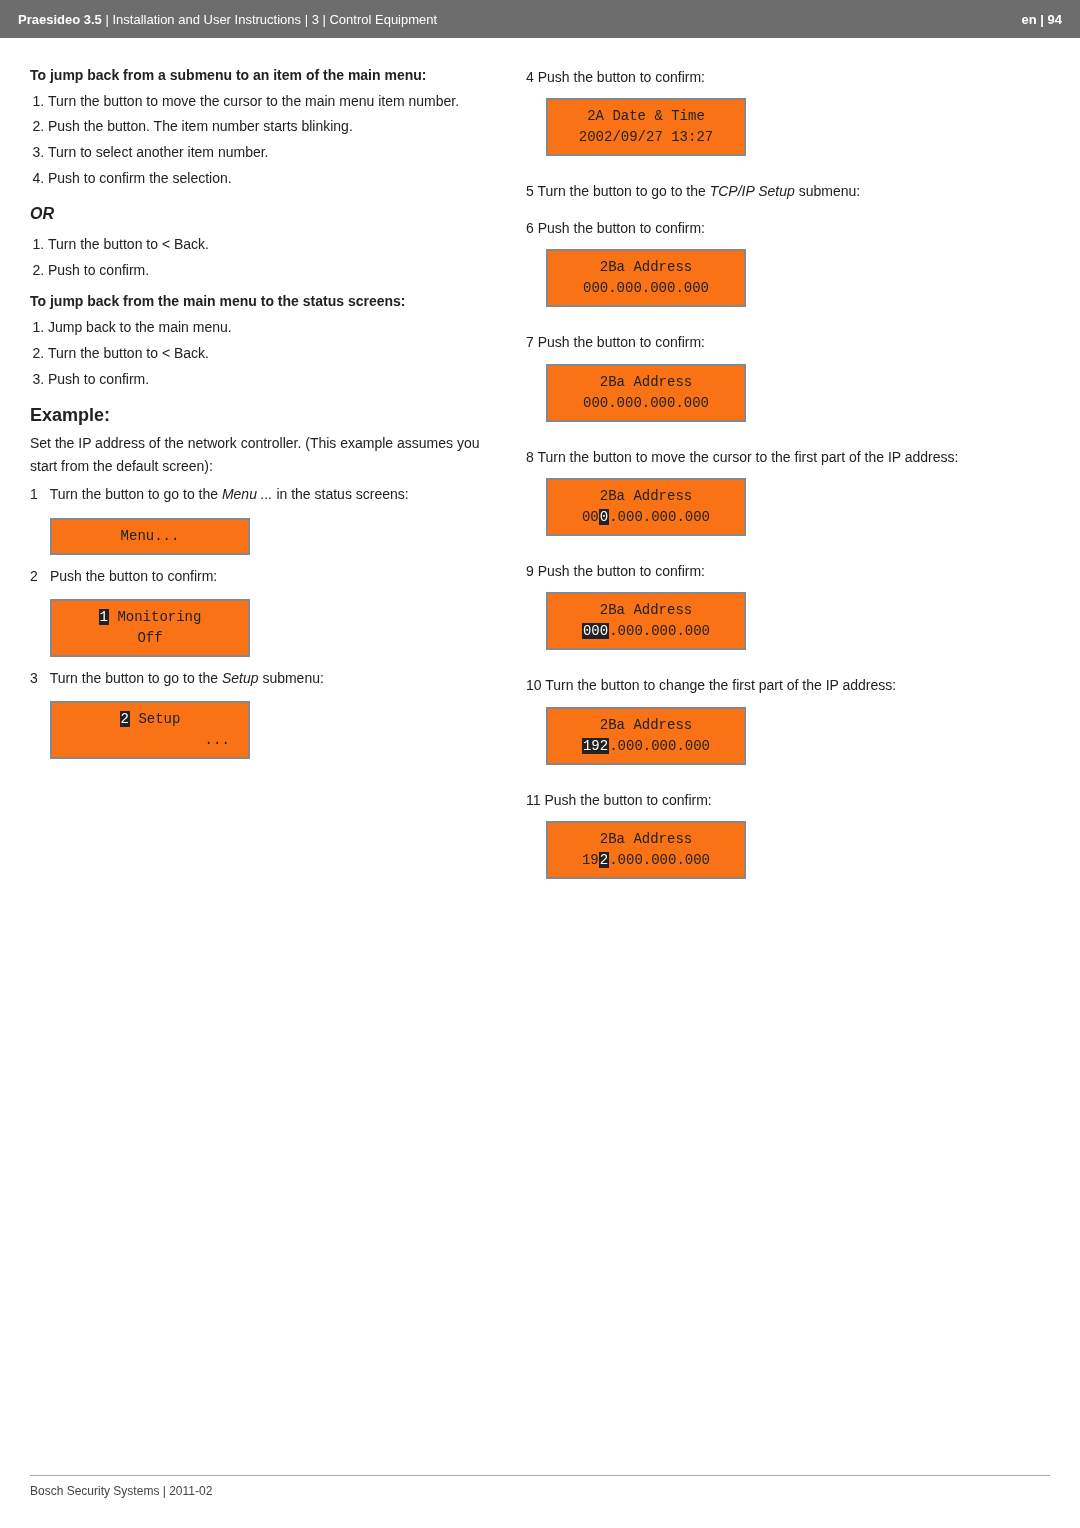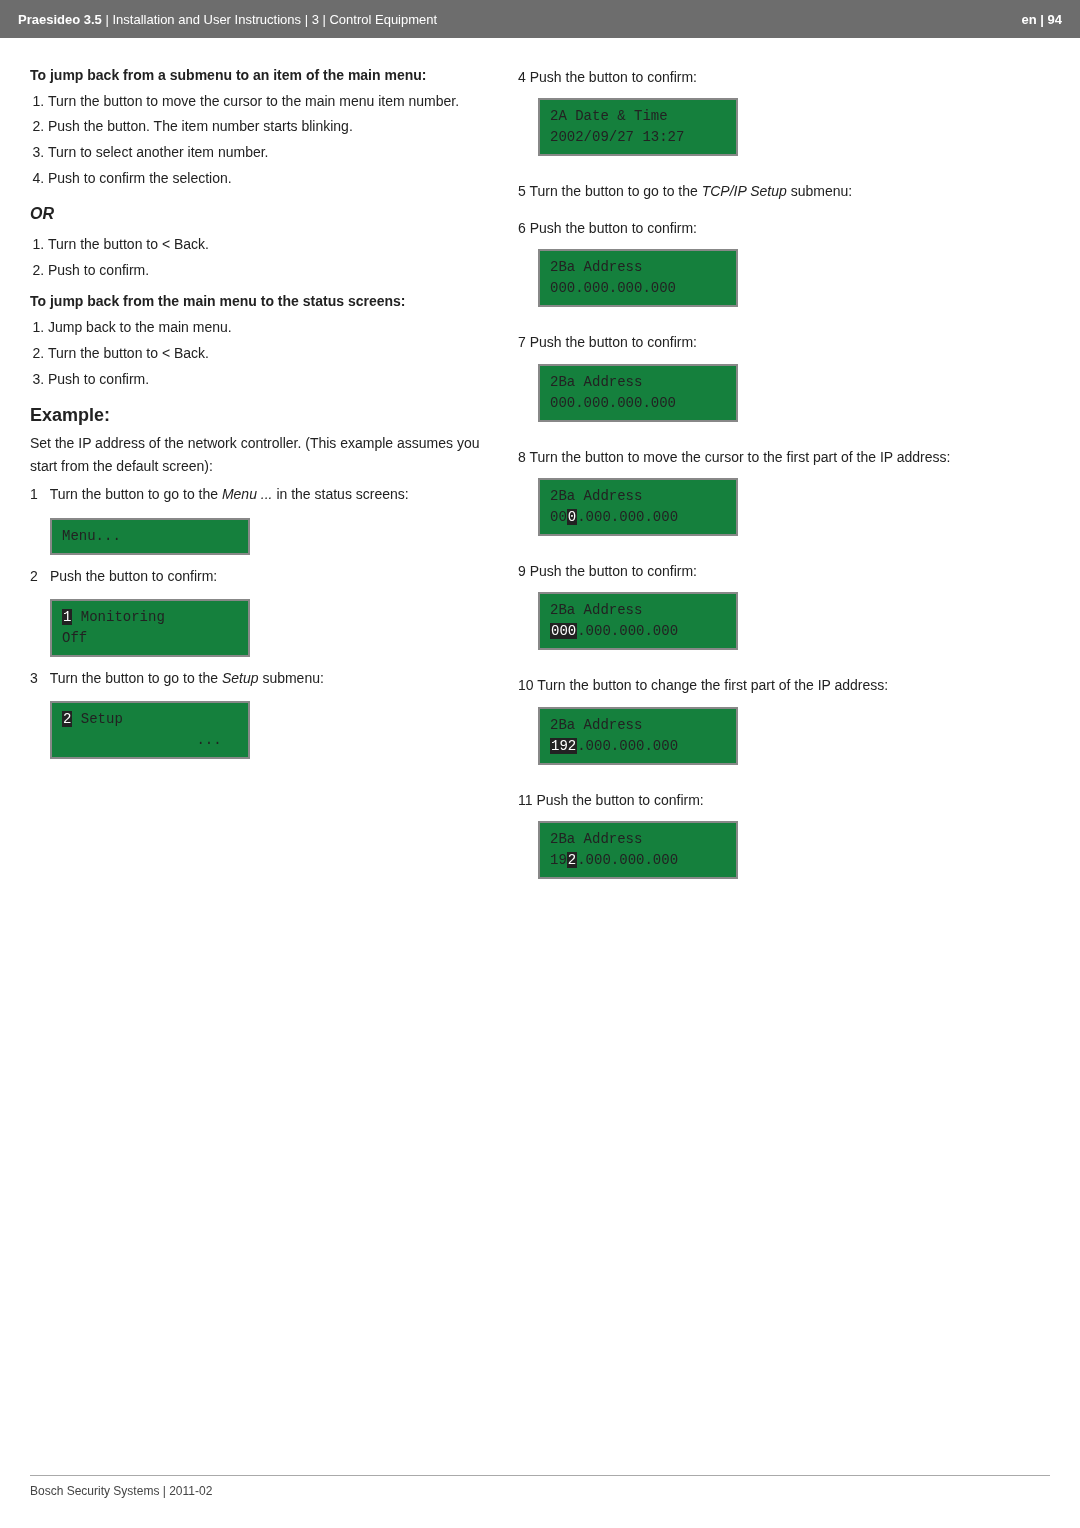--- a/index.html
+++ b/index.html
@@ -26,21 +26,21 @@
       height: 38px;
     }
     .header-bar .header-left { font-size: 13px; }
     .header-bar .header-left strong { font-weight: bold; }
     .header-bar .header-right { font-size: 13px; font-weight: bold; }
 
     
     .content {
       display: flex;
       padding: 28px 30px 20px 30px;
-      gap: 8px;
+      gap: 16px;
     }
 
     
     .left-col {
       width: 480px;
       padding-right: 30px;
       flex-shrink: 0;
     }
 
     
@@ -79,28 +79,29 @@
     .example-heading {
       font-weight: bold;
       font-size: 18px;
       margin: 14px 0 6px 0;
     }
 
     
     .screen-box {
       display: inline-block;
       border: 2px solid #888;
-      background: #15803d;
+      background: #f97316;
       font-family: 'Courier New', Courier, monospace;
       font-size: 14px;
       padding: 6px 10px;
       margin: 8px 0 10px 20px;
       min-width: 200px;
       line-height: 1.5;
       white-space: pre;
+      text-align: center;
     }
 
     
     .inv {
       background: #222;
       color: #fff;
       padding: 0 1px;
     }
 
     

